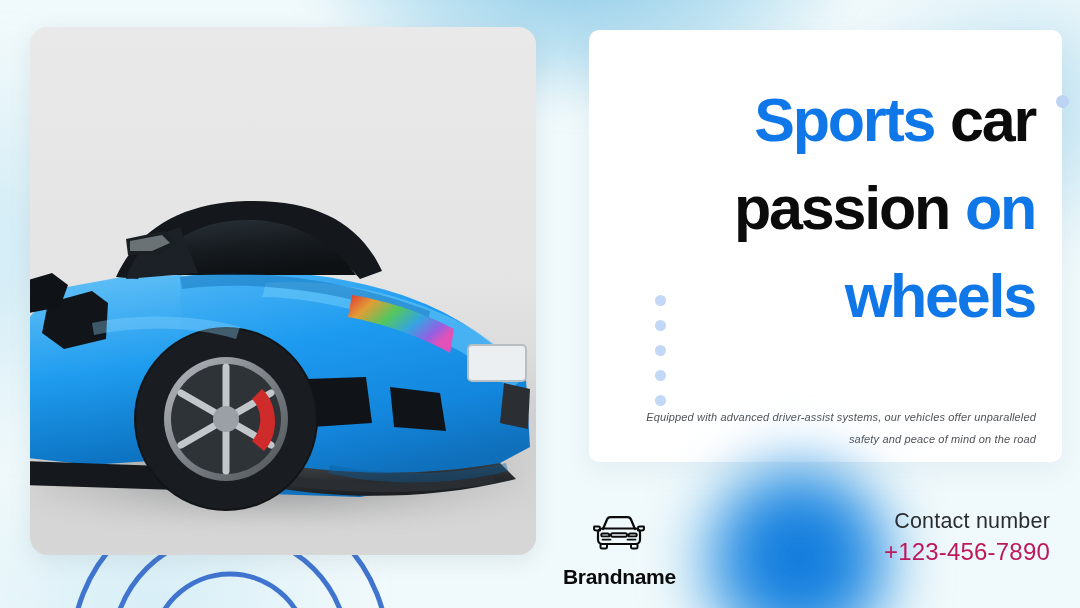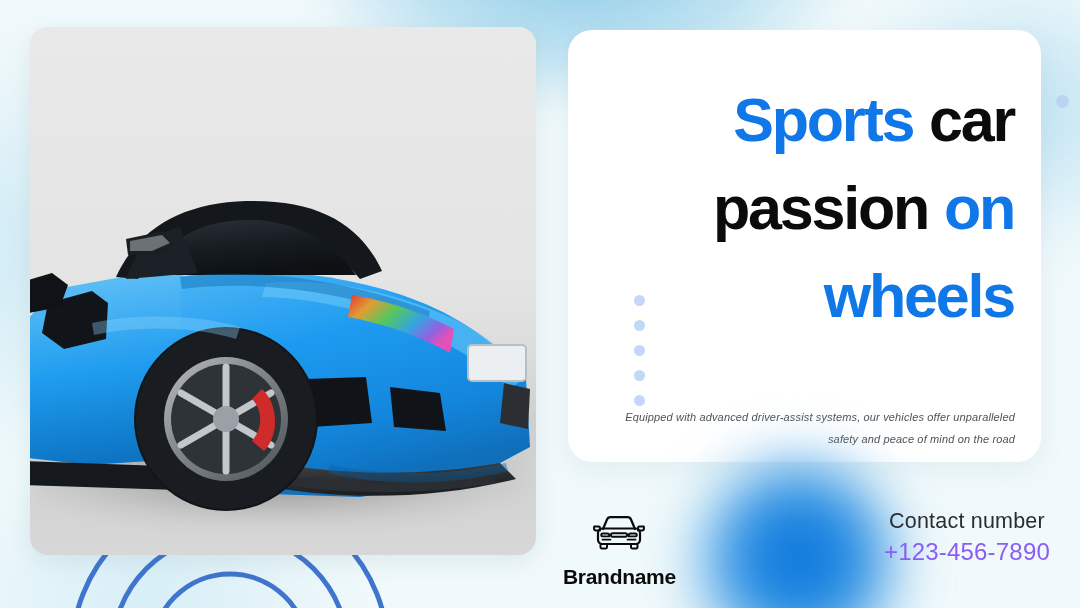--- a/index.html
+++ b/index.html
@@ -78,24 +78,24 @@
     position:absolute; left:2%; bottom:6%;
     width:96%; height:20%;
     background:radial-gradient(ellipse at 48% 52%, rgba(60,62,66,.48) 0%, rgba(120,122,126,.16) 55%, rgba(210,210,210,0) 78%);
     filter:blur(7px);
   }
   .photo-card svg.carshot { position:absolute; inset:0; width:100%; height:100%; display:block; }
 
   
   .content-card {
     position:absolute;
-    left:568px; top:30px;
+    left:589px; top:30px;
     width:473px; height:432px;
     background:#ffffff;
-    border-radius:24px;
+    border-radius:10px;
     box-shadow:0 8px 26px rgba(110,150,175,.10);
   }
 
   .headline {
     position:absolute;
     left:26px; right:27px; top:46px;
     text-align:right;
     font-weight:800;
     font-size:61px;
     line-height:88px;
@@ -145,36 +145,36 @@
     font-size:21px;
     font-weight:800;
     letter-spacing:-.3px;
     color:#0b0b0b;
   }
 
   
   .contact {
     position:absolute;
     right:30px; top:506px;
-    text-align:center;
+    text-align:right;
     color:#25282c;
   }
   .contact .contact-label {
     font-size:21.5px;
     letter-spacing:.2px;
     line-height:30px;
     font-weight:400;
     color:#2a2d31;
   }
   .contact .contact-phone {
     font-size:24px;
     letter-spacing:.2px;
     line-height:32px;
     font-weight:400;
-    color:#8b5cf6;
+    color:#be185d;
   }
 </style>
 </head>
 <body>
 
 <div class="bg-root">
   <div class="bg-base"></div>
   <div class="bg-top-glow"></div>
   <div class="bg-right-glow"></div>
   <div class="bg-left-glow"></div>

